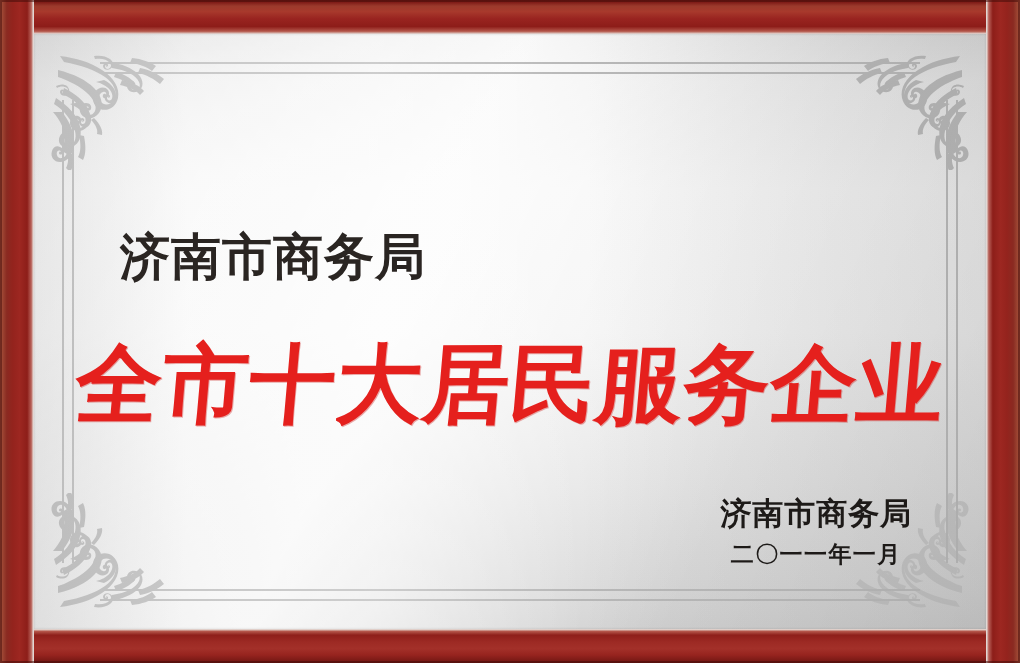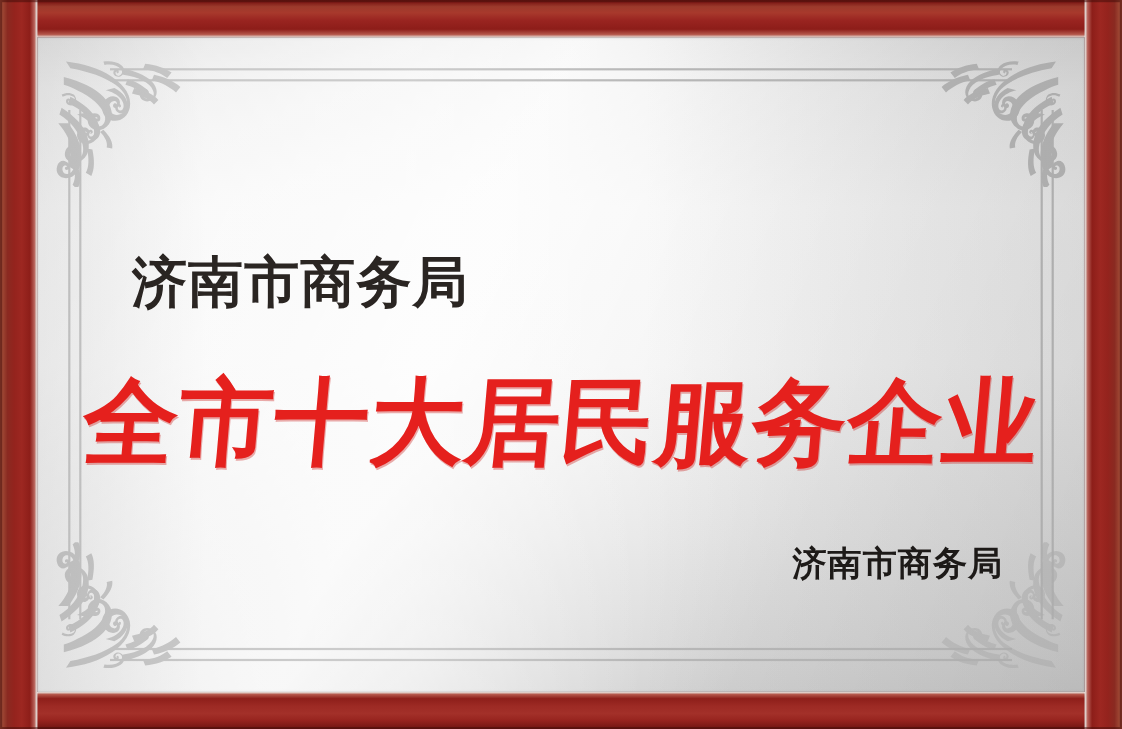--- a/index.html
+++ b/index.html
@@ -362,17 +362,18 @@
 
   <div class="content">
 
 
     <div class="line-year">济南市商务局</div>
 
     <div class="line-title">全市十大居民服务企业</div>
 
     <div class="signature">
       <div class="sig-org">济南市商务局</div>
+      <div class="sig-date">二〇一一年一月</div>
     </div>
 
   </div>
 
 </div>
 
 </body></html>

